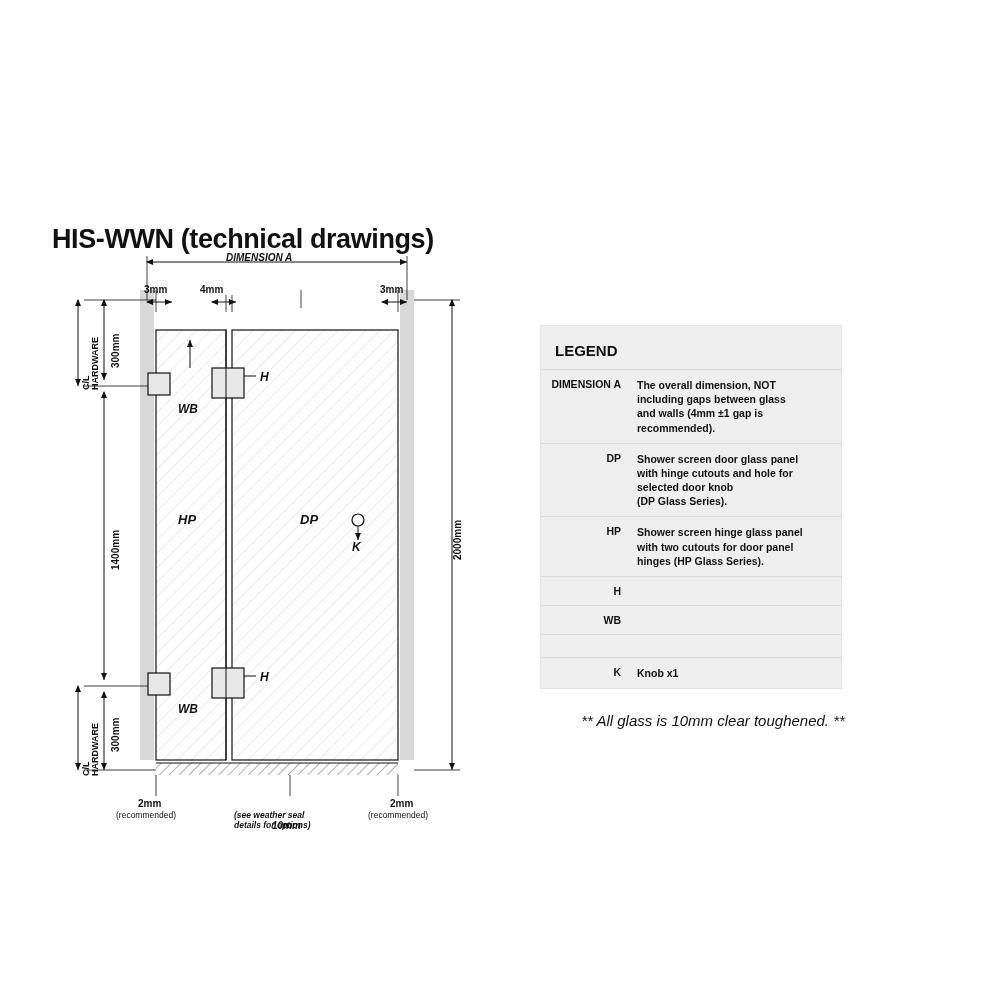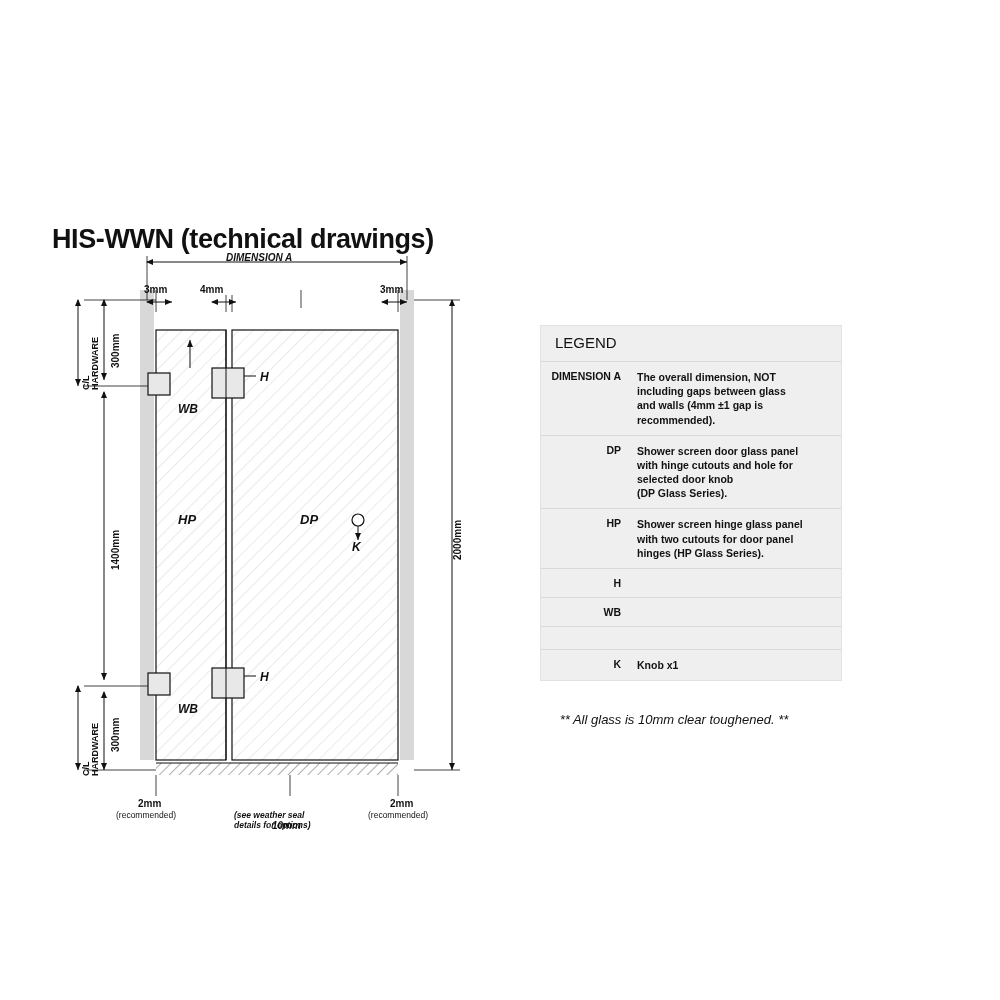--- a/index.html
+++ b/index.html
@@ -52,22 +52,22 @@
   #legend {
     position: absolute;
     left: 540px;
     top: 325px;
     width: 300px;
     background: #efefef;
     border: 1px solid #e2e2e2;
   }
   #legend .legend-title {
     font-size: 15px;
-    font-weight: normal;
-    padding: 8px 14px 10px 14px;
+    font-weight: bold;
+    padding: 16px 14px 10px 14px;
     border-bottom: 1px solid #d9d9d9;
   }
   .legend-row {
     display: flex;
     border-bottom: 1px solid #d9d9d9;
     min-height: 28px;
   }
   .legend-row:last-child { border-bottom: none; }
   .legend-row .key {
     width: 88px;
@@ -87,25 +87,25 @@
     white-space: pre-line;
     font-weight: bold;
   }
   .legend-row.wide .desc {
     white-space: nowrap;
   }
   .legend-row.spacer { min-height: 22px; }
   .legend-row.spacer .key, .legend-row.spacer .desc { padding: 0; }
   #legend-note {
     position: absolute;
-    left: 524px;
+    left: 563px;
     top: 712px;
     width: 300px;
     text-align: center;
-    font-size: 13px;
+    font-size: 15px;
     font-style: italic;
     color: #111;
   }
 </style>
 </head>
 <body>
 
 <div id="page-title">HIS-WWN (technical drawings)</div>
 
 <div id="drawing">

